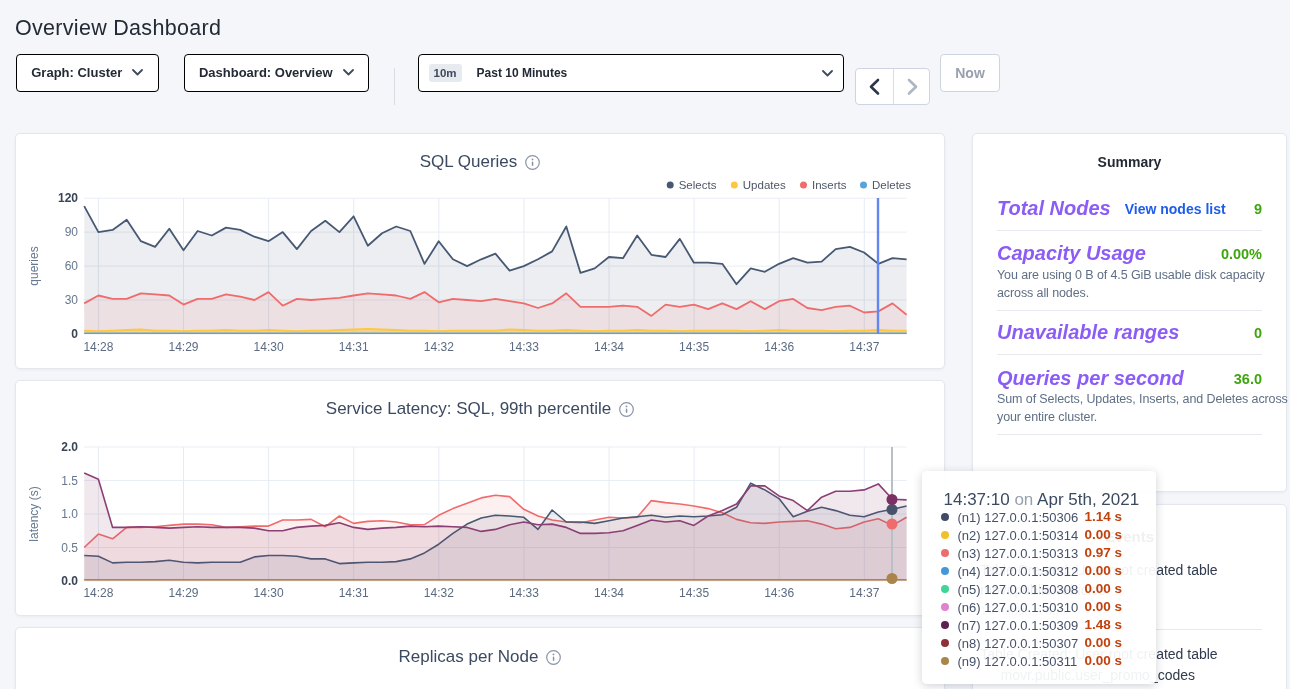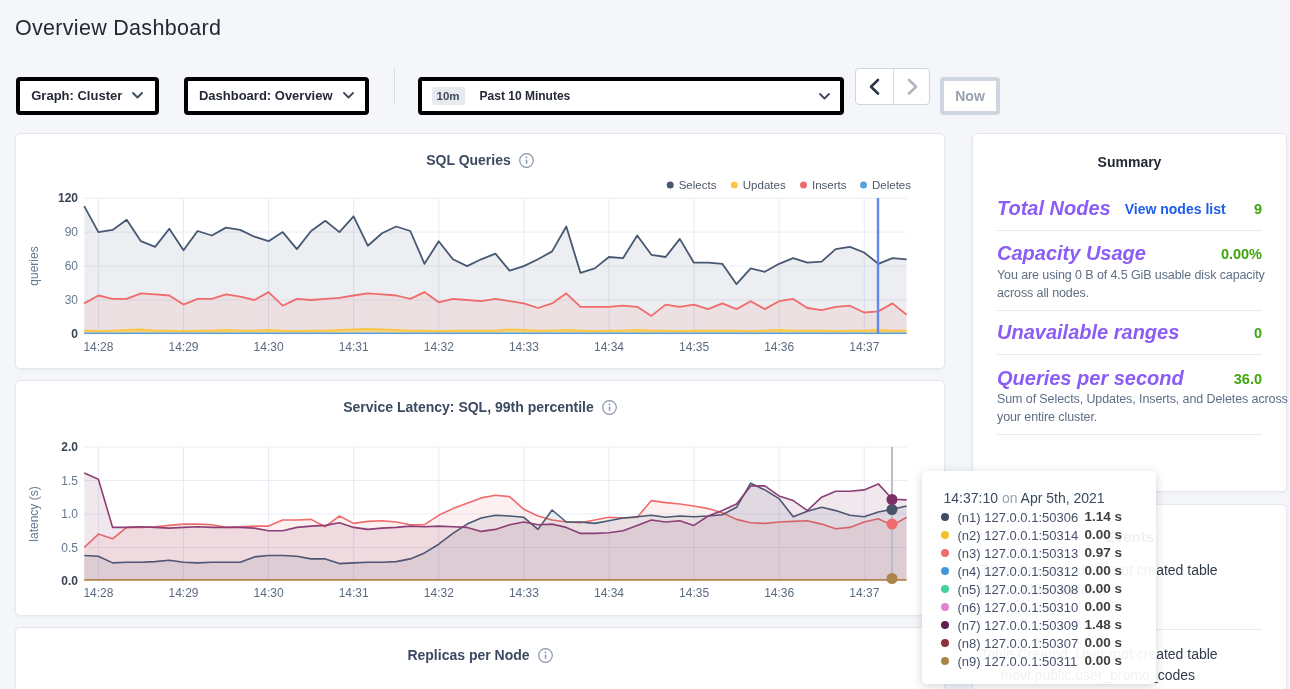--- a/index.html
+++ b/index.html
@@ -1,46 +1,46 @@
 <!DOCTYPE html>
 <html><head><meta charset="utf-8"><style>
 * { margin:0; padding:0; box-sizing:border-box; }
 html,body { width:1290px; height:689px; overflow:hidden; background:#f4f6fa;
   font-family:"Liberation Sans",sans-serif; position:relative; }
 h1 { position:absolute; left:15px; top:16px; font-size:21.5px; font-weight:400; color:#242a35; letter-spacing:0.3px; }
-.btn { position:absolute; top:77px; height:37.5px; background:#fff; border:4px solid #000000;
+.btn { position:absolute; top:54px; height:37.5px; background:#fff; border:1px solid #000000;
   border-radius:4px; display:flex; align-items:center; justify-content:center; gap:10px;
   font-size:13px; font-weight:bold; color:#242a35; }
 .vdiv { position:absolute; top:68px; height:37px; width:1px; background:#d8dce3; }
 .card { position:absolute; background:#fff; border:1px solid #e4e7ee; border-radius:5px;
   box-shadow:0 1px 3px rgba(56,76,108,0.06); }
 .ctitle { position:absolute; left:0; right:0; display:flex; align-items:center; justify-content:center;
-  gap:8px; font-size:14px; font-weight:bold; color:#3b4a60; }
+  gap:8px; font-size:17px; font-weight:normal; color:#3b4a60; }
 svg text { font-family:"Liberation Sans",sans-serif; }
 .badge { background:#e7eaee; border-radius:3px; font-size:11.5px; font-weight:bold; color:#3e4a5e;
   padding:3px 5px; }
 .shead { position:absolute; left:0; right:0; top:20px; text-align:center; font-size:14px;
   font-weight:bold; color:#242a35; }
 .srow { position:absolute; left:24px; right:24px; display:flex; align-items:center; }
 .slab { font-weight:bold; font-size:20px; color:#8b5cf6;font-style:italic; }
 .slink { font-weight:bold; font-size:14px; color:#1e5ceb; margin-left:14px; }
 .sval { font-weight:bold; font-size:14.5px; color:#3fa60e; margin-left:auto; }
 .sdesc { position:absolute; left:24px; white-space:nowrap; font-size:12.5px; letter-spacing:-0.1px;
   color:#5f6f85; line-height:17.5px; }
 .sdiv { position:absolute; left:24px; right:24px; height:1px; background:#e7e9ee; }
 .ev { position:absolute; font-size:14px; color:#2f3a4c; white-space:nowrap; }
 .evt { position:absolute; font-size:12.5px; color:#8a95a5; white-space:nowrap; }
 .tooltip { position:absolute; left:921.5px; top:470.5px; width:234.5px; height:213px;
   background:rgba(255,255,255,0.93); border-radius:5px; box-shadow:0 2px 10px rgba(40,50,70,0.22); z-index:10; }
-.ttitle { position:absolute; left:22px; top:19px; font-size:14px; color:#3b4a60; white-space:nowrap; }
+.ttitle { position:absolute; left:22px; top:19px; font-size:17px; color:#3b4a60; white-space:nowrap; }
 .ttitle .on { color:#97a1b0; }
 .trow { position:absolute; left:0; height:17px; width:100%; }
 .tdot { position:absolute; left:19.5px; top:4.5px; width:8px; height:8px; border-radius:50%; }
 .tlab { position:absolute; left:36px; top:1px; font-size:13px; color:#46506a; }
-.tval { position:absolute; left:163px; top:0.5px; font-size:13.5px; font-weight:bold; color:#404040; }
+.tval { position:absolute; left:163px; top:0.5px; font-size:13.5px; font-weight:bold; color:#c2410c; }
 .arrbtn { position:absolute; top:67.5px; height:37.5px; background:#fff; border:1px solid #cfd5e0; border-radius:4px; }
 </style></head><body>
 
 <h1>Overview Dashboard</h1>
 
 <div class="btn" style="left:16px;width:142.5px;">Graph: Cluster <svg width="11" height="7" viewBox="0 0 11 7">
       <path d="M1 1 L5.5 5.5 L10 1" fill="none" stroke="#3e4a5e" stroke-width="1.8" stroke-linecap="round" stroke-linejoin="round"></path>
     </svg></div>
 <div class="btn" style="left:183.5px;width:185.5px;">Dashboard: Overview <svg width="11" height="7" viewBox="0 0 11 7">
       <path d="M1 1 L5.5 5.5 L10 1" fill="none" stroke="#3e4a5e" stroke-width="1.8" stroke-linecap="round" stroke-linejoin="round"></path>

